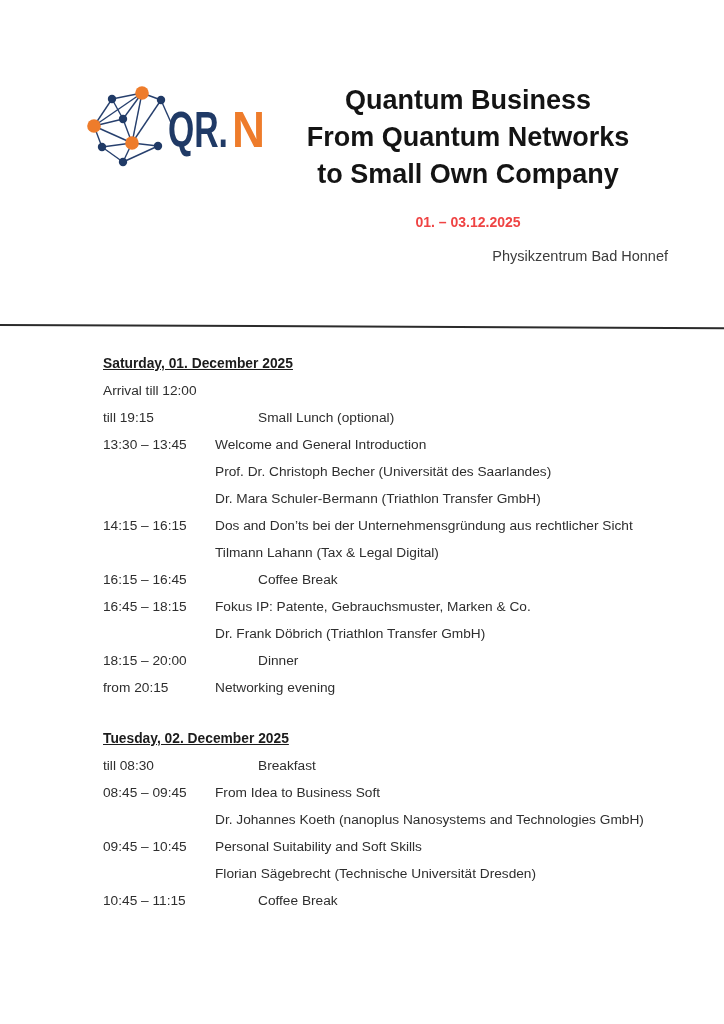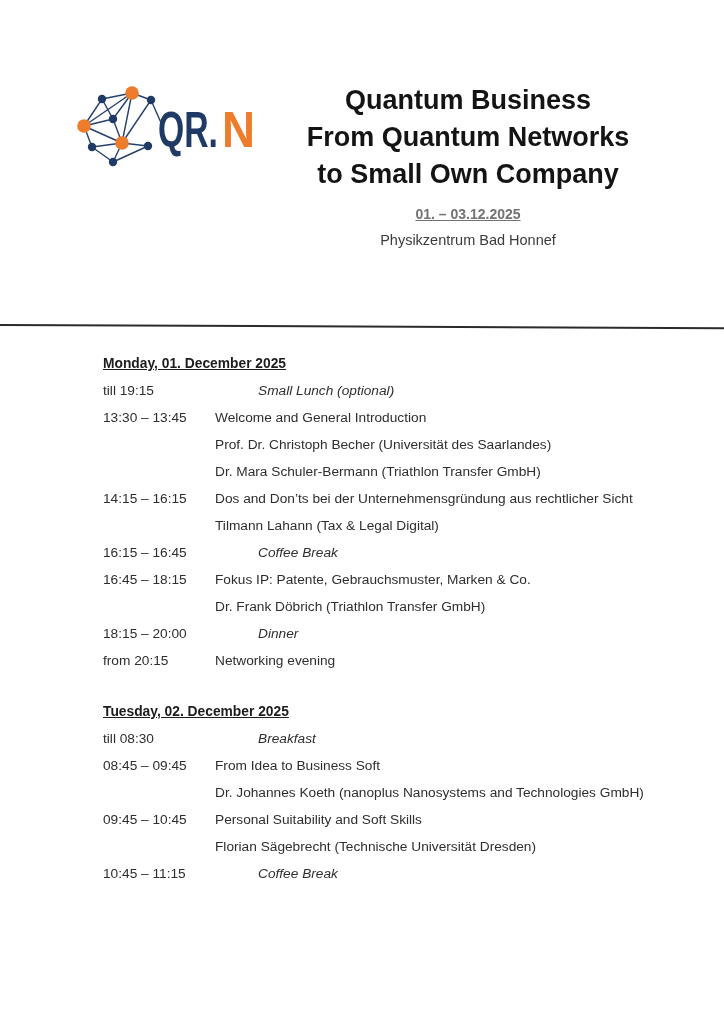--- a/index.html
+++ b/index.html
@@ -1,41 +1,41 @@
 <!DOCTYPE html>
 <html><head>
 <meta charset="utf-8">
 <style>
   html, body { margin:0; padding:0; background:#ffffff; }
   .page {
     position:relative; width:724px; height:1024px; background:#ffffff;
     font-family:"Liberation Sans", sans-serif; color:#2e2e2e; overflow:hidden;
   }
   
-  .logo { position:absolute; left:72px; top:80px; width:185px; height:105px; }
+  .logo { position:absolute; left:82px; top:80px; width:185px; height:105px; }
   .edge { stroke:#27406e; stroke-width:1.4; }
   .node-navy { fill:#203a66; }
   .node-orange { fill:#ee7c2b; }
   .logo-word { font-family:"Liberation Sans", sans-serif; font-weight:bold; font-size:50px; }
   .title-col { position:absolute; left:268px; top:82px; width:400px; text-align:center; }
   .doc-title-line { font-size:27px; line-height:37px; font-weight:bold; color:#141414; white-space:nowrap; }
-  .doc-date { margin-top:13px; font-size:14px; font-weight:bold; color:#737373;text-decoration:underline; }
-  .doc-venue { margin-top:10px; font-size:14.5px; color:#3c3c3c; }
+  .doc-date { margin-top:21px; font-size:14px; font-weight:bold; color:#ef4444; }
+  .doc-venue { margin-top:18px; font-size:14.5px; color:#3c3c3c;text-align:right; }
   
   .rule { position:absolute; left:0; top:324px; width:724px; height:2px;
           background:#2b2b2b; transform:rotate(0.25deg); transform-origin:left center; }
   
   .schedule { position:absolute; left:103px; top:357px; width:580px; font-size:13.7px; }
   .day-heading { font-size:13.8px; font-weight:bold; text-decoration:underline;
                  color:#1c1c1c; line-height:14px; margin:0 0 13px 0; }
   .day-block + .day-block { margin-top:37px; }
   .row { display:flex; line-height:14px; margin-bottom:13px; }
   .time { flex:0 0 112px; white-space:nowrap; }
   .etitle { white-space:nowrap; }
-  .row.meal .etitle { padding-left:43px;font-style:italic; }
+  .row.meal .etitle { padding-left:43px; }
   .row.talk .etitle { }
 </style>
 </head>
 <body>
 
 <div class="page">
 
   <div class="logo">
     <svg width="185" height="105" viewBox="0 0 185 105">
       <g fill="none">
@@ -78,22 +78,26 @@
     <div class="doc-title-line">to Small Own Company</div>
     <div class="doc-date">01. – 03.12.2025</div>
     <div class="doc-venue">Physikzentrum Bad Honnef</div>
   </div>
 
   <div class="rule"></div>
 
   <div class="schedule">
 
     <section class="day-block">
-      <h2 class="day-heading">Monday, 01. December 2025</h2>
+      <h2 class="day-heading">Saturday, 01. December 2025</h2>
 
+      <div class="row plain">
+        <span class="time">Arrival till 12:00</span>
+        <span class="etitle"></span>
+      </div>
       <div class="row meal">
         <span class="time">till 19:15</span>
         <span class="etitle">Small Lunch (optional)</span>
       </div>
       <div class="row talk">
         <span class="time">13:30 – 13:45</span>
         <span class="etitle">Welcome and General Introduction</span>
       </div>
       <div class="row speaker">
         <span class="time"></span>

